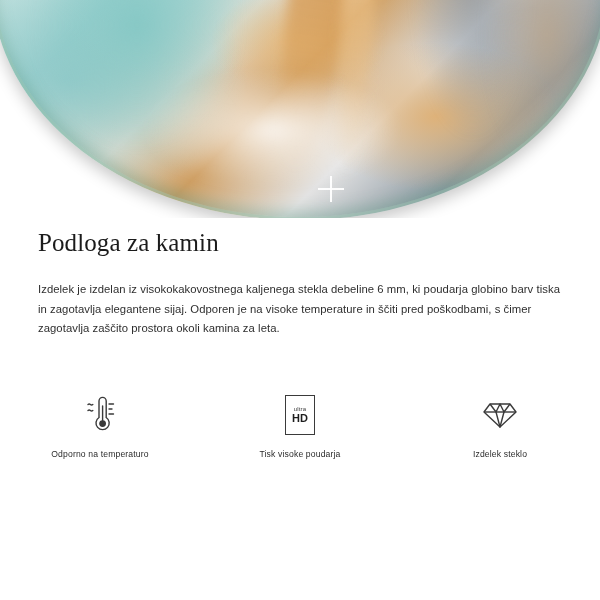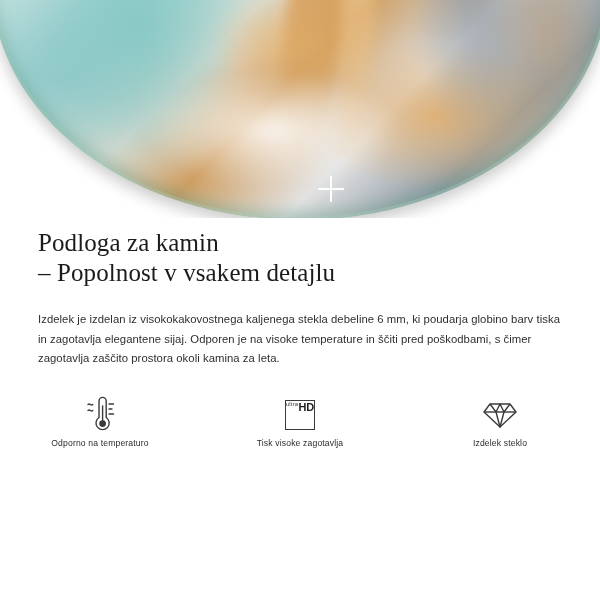--- a/index.html
+++ b/index.html
@@ -126,29 +126,29 @@
     height: 46px;
     display: flex;
     align-items: center;
     justify-content: center;
   }
   .feature-label {
     font-size: 8.6px;
     color: #2b2b2b;
     letter-spacing: 0.15px;
     text-align: right;
-    margin-top: 0;
+    margin-top: 11px;
   }
   .ultrahd {
     width: 30px;
-    height: 30px;
+    height: 40px;
     border: 1.4px solid #3a3a3a;
     display: flex;
-    flex-direction: row;
-    align-items: flex-start;
+    flex-direction: column;
+    align-items: center;
     justify-content: center;
     line-height: 1;
   }
   .ultrahd .u-top { font-size: 6px; letter-spacing: .2px; color: #3a3a3a; }
   .ultrahd .u-bot { font-size: 11px; font-weight: bold; color: #1d1d1d; margin-top: 1px; }
 </style>
 </head>
 <body>
 
 <div class="hero">
@@ -160,21 +160,20 @@
     <div class="hero-streak s2"></div>
     <div class="hero-streak s6"></div>
   </div>
   <div class="hero-rim"></div>
   <div class="hero-sparkle"></div>
 </div>
 
 <div class="content">
   <h1 class="title">
     <span>Podloga za kamin</span>
-    <span class="line2">– Popolnost v vsakem detajlu</span>
   </h1>
   <p class="desc">Izdelek je izdelan iz visokokakovostnega kaljenega stekla debeline 6 mm, ki poudarja globino barv tiska in zagotavlja elegantene sijaj. Odporen je na visoke temperature in ščiti pred poškodbami, s čimer zagotavlja zaščito prostora okoli kamina za leta.</p>
 </div>
 
 <div class="features">
 
   <div class="feature">
     <div class="feature-icon">
       <svg width="34" height="40" viewBox="0 0 34 40" fill="none" stroke="#3a3a3a" stroke-width="1.4" stroke-linecap="round">
         <path d="M16 6a3.6 3.6 0 0 1 7.2 0v16.5a6.6 6.6 0 1 1-7.2 0z"></path>
@@ -190,21 +189,21 @@
     <div class="feature-label">Odporno na temperaturo</div>
   </div>
 
   <div class="feature">
     <div class="feature-icon">
       <div class="ultrahd">
         <span class="u-top">ultra</span>
         <span class="u-bot">HD</span>
       </div>
     </div>
-    <div class="feature-label">Tisk visoke zagotavlja</div>
+    <div class="feature-label">Tisk visoke poudarja</div>
   </div>
 
 
   <div class="feature">
     <div class="feature-icon">
       <svg width="38" height="34" viewBox="0 0 38 34" fill="none" stroke="#3a3a3a" stroke-width="1.4" stroke-linejoin="round">
         <path d="M9 6h20l6 8-16 15L3 14z"></path>
         <path d="M3 14h32"></path>
         <path d="M9 6l6 8 4-8 4 8 6-8"></path>
         <path d="M15 14l4 15 4-15"></path>

